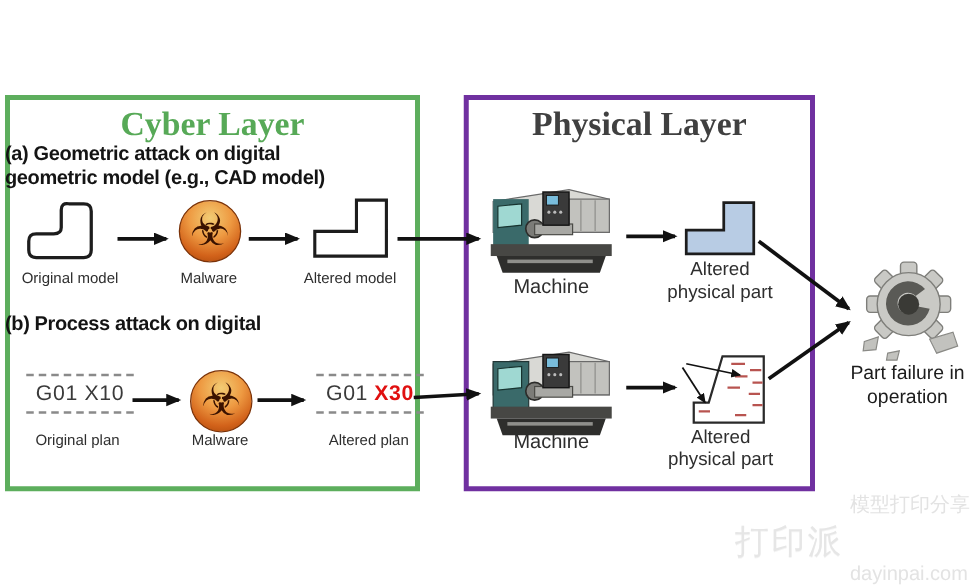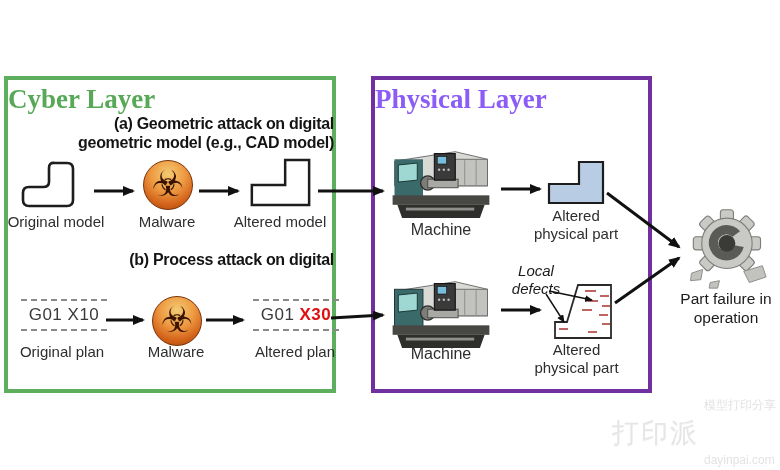--- a/index.html
+++ b/index.html
@@ -2,45 +2,45 @@
 <html><head>
 <meta charset="utf-8">
 <style>
   html,body{margin:0;padding:0;background:#fff;}
   .canvas{position:relative;width:780px;height:470px;background:#ffffff;overflow:hidden;
           font-family:"Liberation Sans",sans-serif;color:#222;}
   .abs{position:absolute;}
   .layer-box{position:absolute;top:76px;height:309px;background:#fff;}
   .cyber-box{left:4px;width:324px;border:4px solid #5dae5d;}
   .phys-box{left:371px;width:273px;border:4px solid #7030a0;}
-  .layer-title{position:absolute;left:0;width:100%;text-align:left;
+  .layer-title{position:absolute;left:0;width:100%;text-align:center;
                font-family:"Liberation Serif",serif;font-weight:bold;font-size:27px;}
   .cyber-box .layer-title{top:4px;color:#57a957;}
-  .phys-box .layer-title{top:4px;color:#8b5cf6;}
-  .heading{position:absolute;width:100%;text-align:right;font-weight:bold;
+  .phys-box .layer-title{top:4px;color:#404040;}
+  .heading{position:absolute;width:100%;text-align:left;font-weight:bold;
            font-size:16px;line-height:19px;color:#141414;letter-spacing:-0.3px;}
-  .label{position:absolute;text-align:center;font-size:15px;line-height:18px;color:#2e2e2e;}
+  .label{position:absolute;text-align:center;font-size:12px;line-height:18px;color:#2e2e2e;}
   .code{font-size:17px;color:#3a3a3a;letter-spacing:0.5px;white-space:nowrap;}
   .code .red{color:#e01010;font-weight:bold;margin-left:5px;}
   .code-block{position:absolute;display:flex;flex-direction:column;align-items:center;gap:4px;}
   .dash{width:86px;border-top:2px dashed #8a8a8a;height:0;}
   .biohazard{position:absolute;width:48px;height:48px;border-radius:50%;
      background:radial-gradient(circle at 50% 28%,#f2cc74 0%,#ee9a42 40%,#d2621a 72%,#a04208 100%);
      border:1px solid #7a3208;display:flex;align-items:center;justify-content:center;}
   .biohazard span{font-size:36px;line-height:1;color:#3a1200;transform:translateY(-1px);}
   .italic-note{font-style:italic;font-size:15px;line-height:18px;color:#1c1c1c;}
   .overlay{position:absolute;left:0;top:0;z-index:6;pointer-events:none;}
   .shape{position:absolute;}
   .outcome{position:absolute;left:666px;top:289px;width:120px;text-align:center;
            font-size:15.5px;line-height:19px;color:#1c1c1c;}
   .watermark{position:absolute;right:4px;bottom:4px;display:flex;align-items:center;gap:5px;
              color:#e3e3e3;user-select:none;}
   .wm-logo{font-size:27px;font-weight:normal;letter-spacing:2px;
            font-family:"Liberation Sans",sans-serif;color:#e6e6e6;text-shadow:0 1px 0 #f5f5f5;}
-  .wm-col{display:flex;flex-direction:column;font-size:12px;line-height:12px;color:#e3e3e3;gap:43px;}
+  .wm-col{display:flex;flex-direction:column;font-size:16px;line-height:12px;color:#e3e3e3;gap:43px;}
 </style>
 </head>
 <body>
 
 <div class="canvas">
 
   <div class="layer-box cyber-box">
     <div class="layer-title">Cyber Layer</div>
   </div>
 
@@ -136,24 +136,20 @@
     <rect x="51" y="11" width="10" height="8" fill="#79bddc" stroke="#111" stroke-width="0.7"></rect>
     <circle cx="53" cy="25" r="1.3" fill="#bbb"></circle>
       <circle cx="58" cy="25" r="1.3" fill="#bbb"></circle>
     <circle cx="63" cy="25" r="1.3" fill="#bbb"></circle>
     <rect x="4" y="52" width="102" height="10" fill="#474744"></rect>
     <polygon points="9,62 101,62 96,76 14,76" fill="#2e2e2c"></polygon>
     <rect x="18" y="65" width="72" height="3" fill="#8f8f8b"></rect>
   </svg>
   <div class="label" style="left:388px;top:345px;width:106px;font-size:16px;">Machine</div>
 
-  <div class="italic-note abs" style="left:496px;top:262px;width:80px;text-align:center;">
-    <span>Local</span><br>
-    <span>defects</span>
-  </div>
 
   <svg class="shape" style="left:552px;top:284px;" width="62" height="56" viewBox="0 0 62 56">
     <path d="M26 1 L59 1 L59 54 L3 54 L3 38 L15 38 Z" fill="#ffffff" stroke="#2a2a2a" stroke-width="1.8" stroke-linejoin="miter"></path>
     <g stroke="#b85450" stroke-width="1.8">
       <line x1="33" y1="7" x2="44" y2="7"></line>
       <line x1="48" y1="12" x2="57" y2="12"></line>
       <line x1="36" y1="17" x2="46" y2="17"></line>
       <line x1="50" y1="22" x2="58" y2="22"></line>
       <line x1="30" y1="26" x2="40" y2="26"></line>
       <line x1="47" y1="31" x2="56" y2="31"></line>

